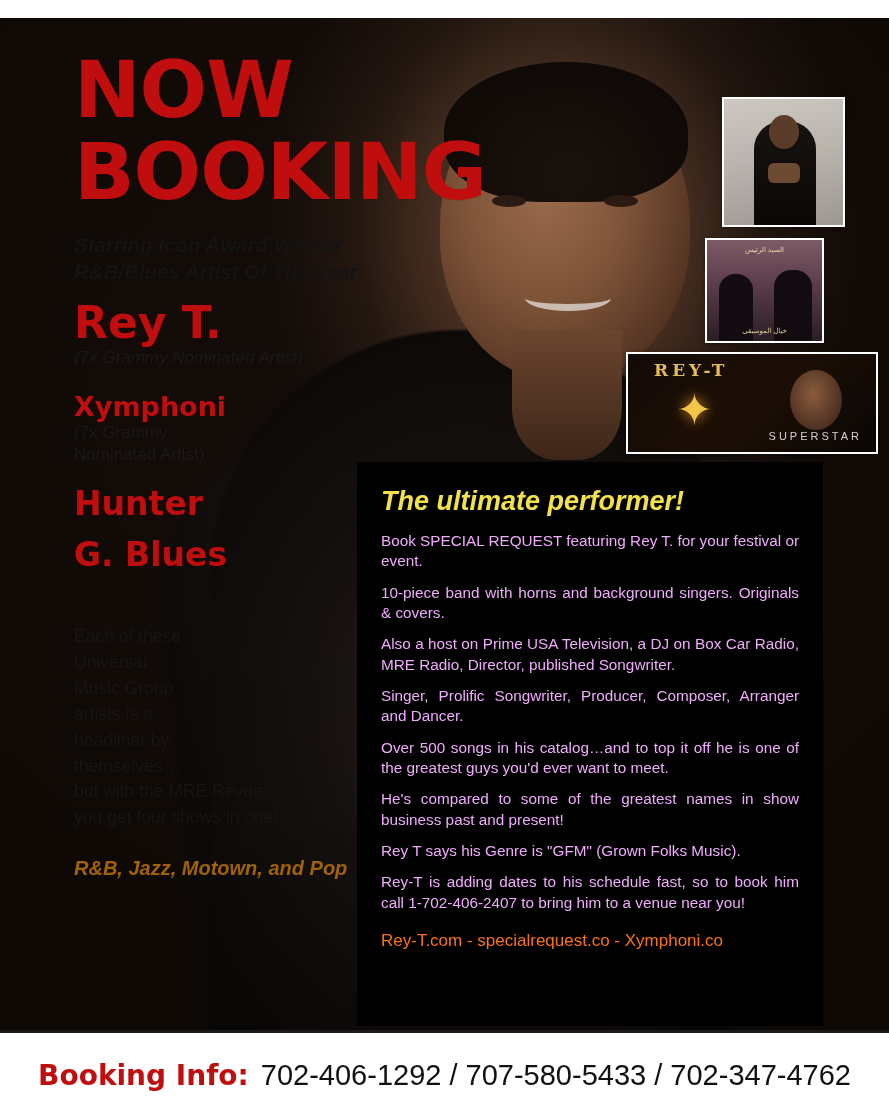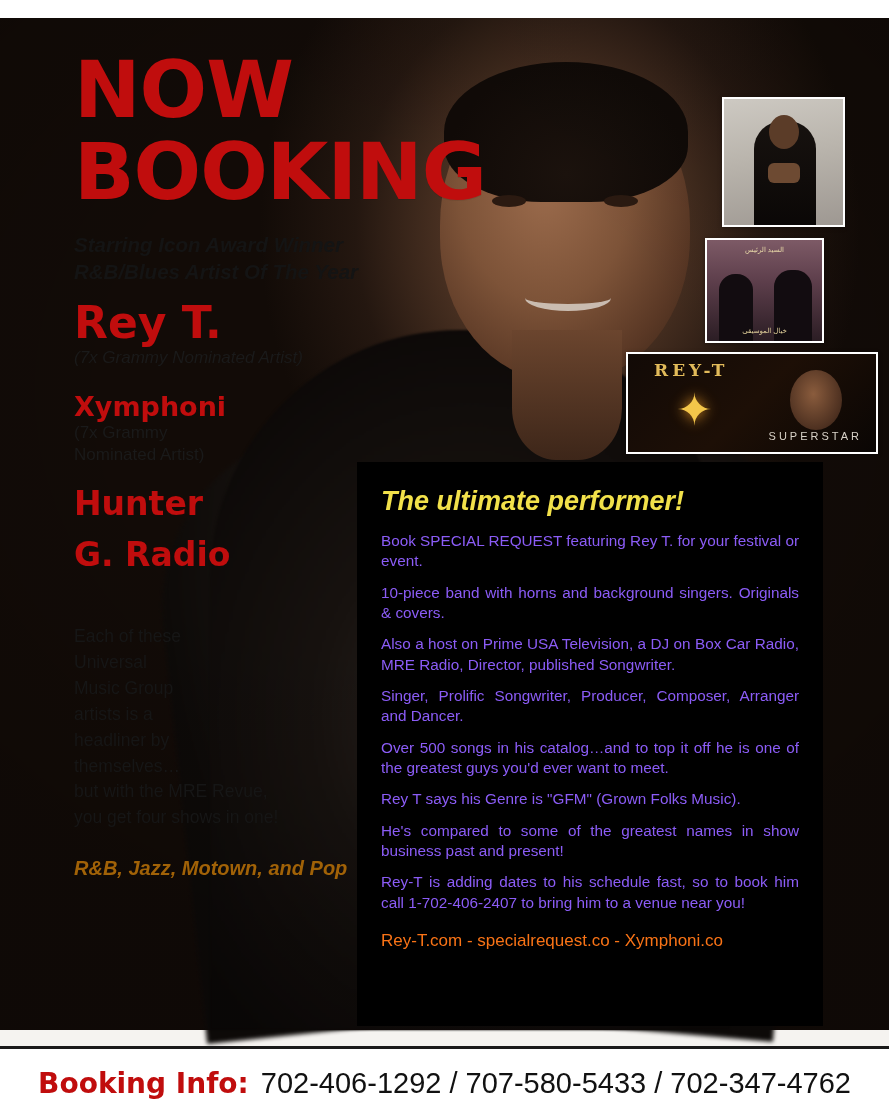--- a/index.html
+++ b/index.html
@@ -209,36 +209,36 @@
     background: #000000;
   }
   .panel-inner { padding: 24px 24px 18px 24px; }
   .panel-title {
     font-family: "Liberation Sans", sans-serif;
     font-style: italic; font-weight: 700;
     font-size: 27px; color: #f2e14a;
     margin-bottom: 14px;
   }
   .panel-p {
-    color: #8b5cf6;
+    color: #f0abfc;
     font-size: 15.3px;
     line-height: 1.33;
     margin-bottom: 11px;
     text-align: justify;
   }
   .panel-links {
     color: #f97316;
     font-size: 17px;
     margin-top: 18px;
   }
 
   
   .footer {
     position: absolute;
-    left: 0; bottom: 0; width: 889px; height: 72px;
+    left: 0; bottom: 0; width: 889px; height: 88px;
     background: #ffffff;
     border-top: 3px solid #1a1a1a;
     display: flex; align-items: center; justify-content: center;
   }
   .footer-label {
     font-family: "DejaVu Sans", sans-serif;
     font-weight: 700; font-size: 28px; color: #c00d0d;
     margin-right: 12px;
   }
   .footer-numbers {
@@ -281,21 +281,21 @@
     <div class="artist-name">Rey T.</div>
     <div class="artist-sub">(7x Grammy Nominated Artist)</div>
 
     <div class="artist-name name-xy">Xymphoni</div>
     <div class="artist-sub plain">
       <div>(7x Grammy</div>
       <div>Nominated Artist)</div>
     </div>
 
     <div class="artist-name name-hunter">Hunter</div>
-    <div class="artist-name name-ghunter">G. Radio</div>
+    <div class="artist-name name-ghunter">G. Blues</div>
 
     <div class="blurb">
       <div>Each of these</div>
       <div>Universal</div>
       <div>Music Group</div>
       <div>artists  is  a</div>
       <div>headliner  by</div>
       <div>themselves…</div>
       <div class="wide">but with the MRE Revue,</div>
       <div class="wide">you get four shows in one!</div>
@@ -325,22 +325,22 @@
   </div>
 
   <div class="panel">
     <div class="panel-inner">
       <div class="panel-title">The ultimate performer!</div>
       <p class="panel-p">Book SPECIAL REQUEST featuring Rey T. for your festival or event.</p>
       <p class="panel-p">10-piece band with horns and background singers. Originals &amp; covers.</p>
       <p class="panel-p">Also a host on Prime USA Television, a DJ on Box Car Radio, MRE Radio, Director, published Songwriter.</p>
       <p class="panel-p">Singer, Prolific Songwriter, Producer, Composer, Arranger and Dancer.</p>
       <p class="panel-p">Over 500 songs in his catalog…and to top it off he is one of the greatest guys you'd ever want to meet.</p>
+      <p class="panel-p">He's compared to some of the greatest names in show business past and present!</p>
       <p class="panel-p">Rey T says his Genre is "GFM" (Grown Folks Music).</p>
-      <p class="panel-p">He's compared to some of the greatest names in show business past and present!</p>
       <p class="panel-p">Rey-T is adding dates to his schedule fast, so to book him call 1-702-406-2407 to bring him to a venue near you!</p>
       <div class="panel-links">Rey-T.com - specialrequest.co - Xymphoni.co</div>
     </div>
   </div>
 
   <div class="footer">
     <span class="footer-label">Booking Info:</span>
     <span class="footer-numbers">702-406-1292 / 707-580-5433 / 702-347-4762</span>
   </div>
 

